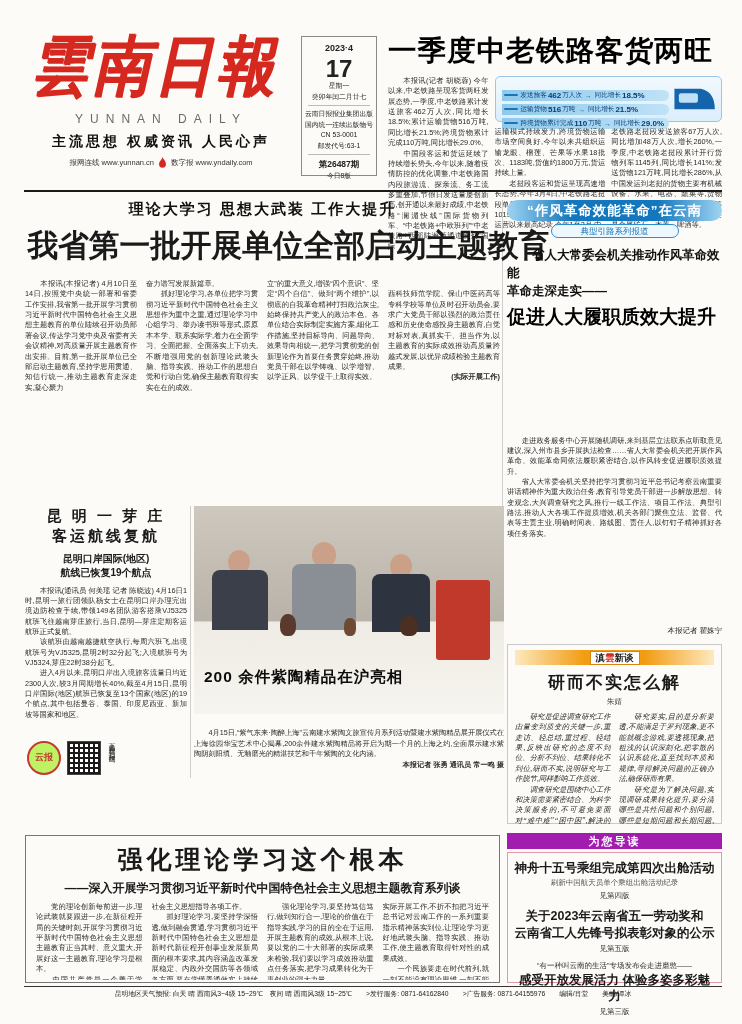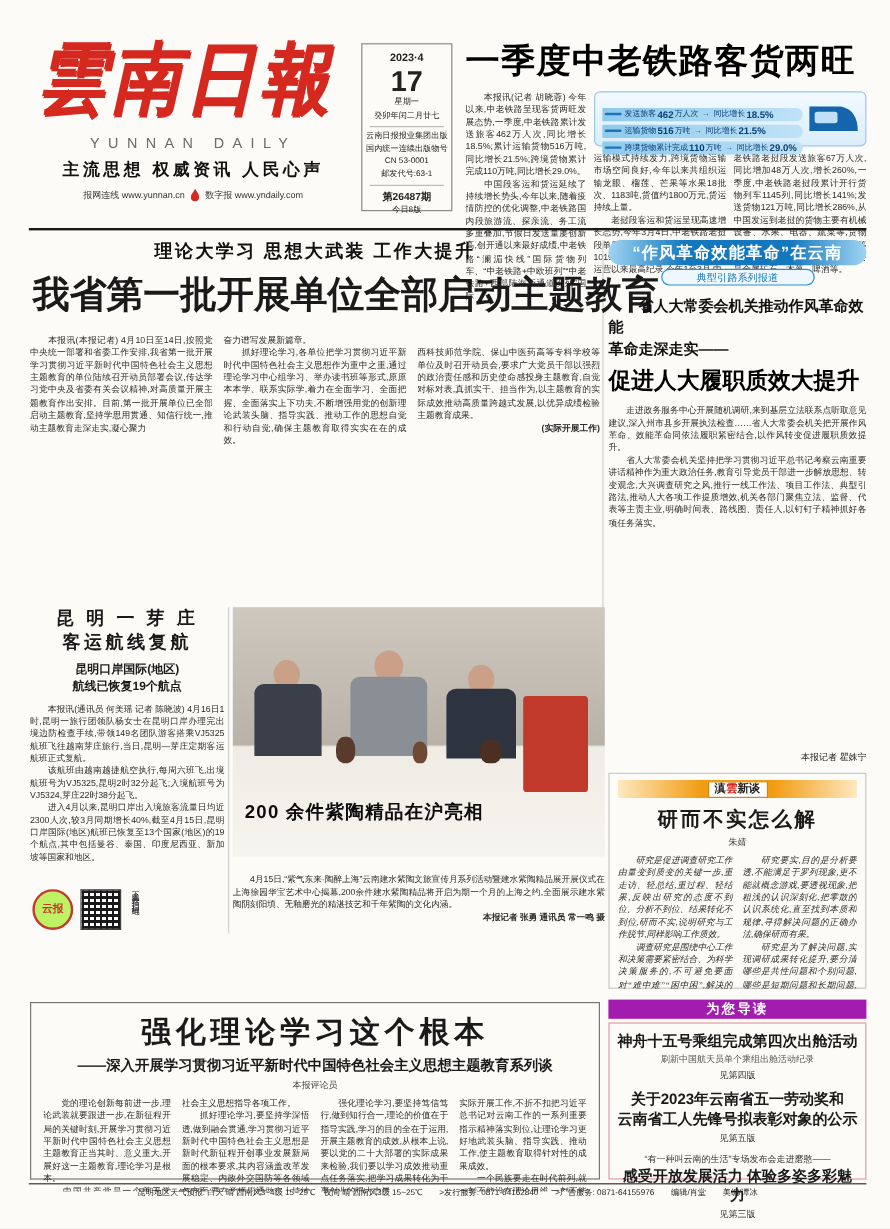--- a/index.html
+++ b/index.html
@@ -51,21 +51,21 @@
   .lead-cols { display:flex; gap:9px; margin-top:12px; height:212px; }
   .lead-cols > div { flex:1; }
   .jump { text-align:right; font-weight:bold; }
 
   
   .rightstory { position:absolute; left:507px; top:200px; width:215px; height:436px; }
   .series-banner { height:21px; border-radius:11px; background:linear-gradient(90deg,#9fd4f2,#1277bd 30%,#1277bd 70%,#9fd4f2); color:#fff; font-size:13.5px; font-weight:900; text-align:center; line-height:21px; letter-spacing:1px; }
   .series-pill { width:128px; margin:3px auto 0; border:1px solid #2a8fd0; color:#1877b8; border-radius:9px; font-size:8.5px; text-align:center; line-height:12px; background:#eef7fd; }
   .right-subhead { margin-top:8px; font-size:12.5px; font-weight:bold; line-height:1.45; white-space:pre-line; color:#111; }
   .right-headline { margin-top:4px; font-size:19px; font-weight:900; white-space:nowrap; color:#000; }
-  .right-cols { display:flex; gap:8px; margin-top:7px; height:300px; }
+  .right-cols { display:flex; gap:8px; margin-top:7px; height:300px;align-items:center; }
   .right-cols > div { flex:1; }
   .byline { position:absolute; right:0; bottom:0; font-size:7.5px; color:#222; }
 
   
   .flight { position:absolute; left:25px; top:506px; width:162px; height:272px; }
   .flight-headline { text-align:center; font-size:15px; font-weight:900; letter-spacing:3px; line-height:1.35; white-space:pre-line; }
   .flight-subhead { margin-top:5px; text-align:center; font-size:10px; font-weight:bold; line-height:1.4; white-space:pre-line; }
   .flight-body { margin-top:6px; height:166px; }
   .qr-row { position:absolute; left:2px; bottom:0; display:flex; align-items:center; gap:6px; }
   .stamp { width:34px; height:34px; border:2px solid #c23a30; border-radius:50%; color:#c23a30; font-size:9px; font-weight:bold; display:flex; align-items:center; justify-content:center; line-height:1.05; text-align:center; background:#bef264; font-family:"Liberation Serif", serif; }
@@ -199,20 +199,21 @@
   <div class="vsep" style="left:502px; top:200px; height:436px;"></div>
   <div class="vsep" style="left:190px; top:506px; height:272px;"></div>
 
   <div class="leadstory">
     <div class="lead-kicker">理论大学习  思想大武装  工作大提升</div>
     <div class="lead-headline">我省第一批开展单位全部启动主题教育</div>
     <div class="lead-cols">
       <div class="newsbody">　　本报讯(本报记者) 4月10日至14日,按照党中央统一部署和省委工作安排,我省第一批开展学习贯彻习近平新时代中国特色社会主义思想主题教育的单位陆续召开动员部署会议,传达学习党中央及省委有关会议精神,对高质量开展主题教育作出安排。目前,第一批开展单位已全部启动主题教育,坚持学思用贯通、知信行统一,推动主题教育走深走实,凝心聚力</div>
       <div class="newsbody">奋力谱写发展新篇章。
 　　抓好理论学习,各单位把学习贯彻习近平新时代中国特色社会主义思想作为重中之重,通过理论学习中心组学习、举办读书班等形式,原原本本学、联系实际学,着力在全面学习、全面把握、全面落实上下功夫,不断增强用党的创新理论武装头脑、指导实践、推动工作的思想自觉和行动自觉,确保主题教育取得实实在在的成效。</div>
+      <div class="newsbody">立”的重大意义,增强“四个意识”、坚定“四个自信”、做到“两个维护”,以彻底的自我革命精神打扫政治灰尘,始终保持共产党人的政治本色。各单位结合实际制定实施方案,细化工作措施,坚持目标导向、问题导向、效果导向相统一,把学习贯彻党的创新理论作为首要任务贯穿始终,推动党员干部在以学铸魂、以学增智、以学正风、以学促干上取得实效。</div>
       <div class="newsbody">
         <span>西科技师范学院、保山中医药高等专科学校等单位及时召开动员会,要求广大党员干部以强烈的政治责任感和历史使命感投身主题教育,自觉对标对表,真抓实干、担当作为,以主题教育的实际成效推动高质量跨越式发展,以优异成绩检验主题教育成果。</span>
         <div class="jump">(实际开展工作)</div>
       </div>
     </div>
   </div>
 
   <div class="rightstory">
     <div class="series-banner">“作风革命效能革命”在云南</div>
     <div class="series-pill">典型引路系列报道</div>
@@ -269,21 +270,20 @@
       <div class="newsbody">　　研究是促进调查研究工作由量变到质变的关键一步,重走访、轻总结,重过程、轻结果,反映出研究的态度不到位、分析不到位、结果转化不到位,研而不实,说明研究与工作脱节,同样影响工作质效。
 　　调查研究是围绕中心工作和决策需要紧密结合、为科学决策服务的,不可避免要面对“难中难”“困中困”,解决的多是“硬骨头”问题,这就要求我们首先得有较真态度,上下求索,去找解难题的钥匙,做到研而有思。</div>
       <div class="newsbody">　　研究要实,目的是分析要透,不能满足于罗列现象,更不能就概念游戏,要透视现象,把粗浅的认识深刻化,把零散的认识系统化,直至找到本质和规律,寻得解决问题的正确办法,确保研而有果。
 　　研究是为了解决问题,实现调研成果转化提升,要分清哪些是共性问题和个别问题,哪些是短期问题和长期问题,坚持理论指导实践、实践检验理论,提出行之有效的对策,让调研成果落地转化,确保研而有效。</div>
     </div>
   </div>
 
   <div class="editorial">
     <div class="ed-title">强化理论学习这个根本</div>
     <div class="ed-sub">——深入开展学习贯彻习近平新时代中国特色社会主义思想主题教育系列谈</div>
-    <div class="ed-byline">本报评论员</div>
     <div class="ed-cols">
       <div class="newsbody">　　党的理论创新每前进一步,理论武装就要跟进一步,在新征程开局的关键时刻,开展学习贯彻习近平新时代中国特色社会主义思想主题教育正当其时、意义重大,开展好这一主题教育,理论学习是根本。
 　　中国共产党是一个善于学习、善于总结的马克思主义政党,要坚持不懈用习近平新时代中国特色</div>
       <div class="newsbody">社会主义思想指导各项工作。
 　　抓好理论学习,要坚持学深悟透,做到融会贯通,学习贯彻习近平新时代中国特色社会主义思想是新时代新征程开创事业发展新局面的根本要求,其内容涵盖改革发展稳定、内政外交国防等各领域各方面,要在学懂弄通做实上持续用力。</div>
       <div class="newsbody">　　强化理论学习,要坚持笃信笃行,做到知行合一,理论的价值在于指导实践,学习的目的全在于运用,开展主题教育的成效,从根本上说,要以党的二十大部署的实际成果来检验,我们要以学习成效推动重点任务落实,把学习成果转化为干事创业的强大力量。</div>
       <div class="newsbody">实际开展工作,不折不扣把习近平总书记对云南工作的一系列重要指示精神落实到位,让理论学习更好地武装头脑、指导实践、推动工作,使主题教育取得针对性的成果成效。
 　　一个民族要走在时代前列,就一刻不能没有理论思维,一刻不能没有思想指引。</div>
     </div>
   </div>

